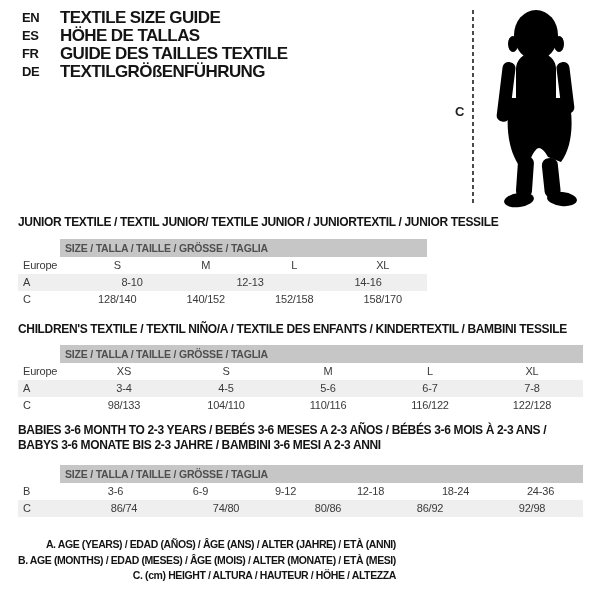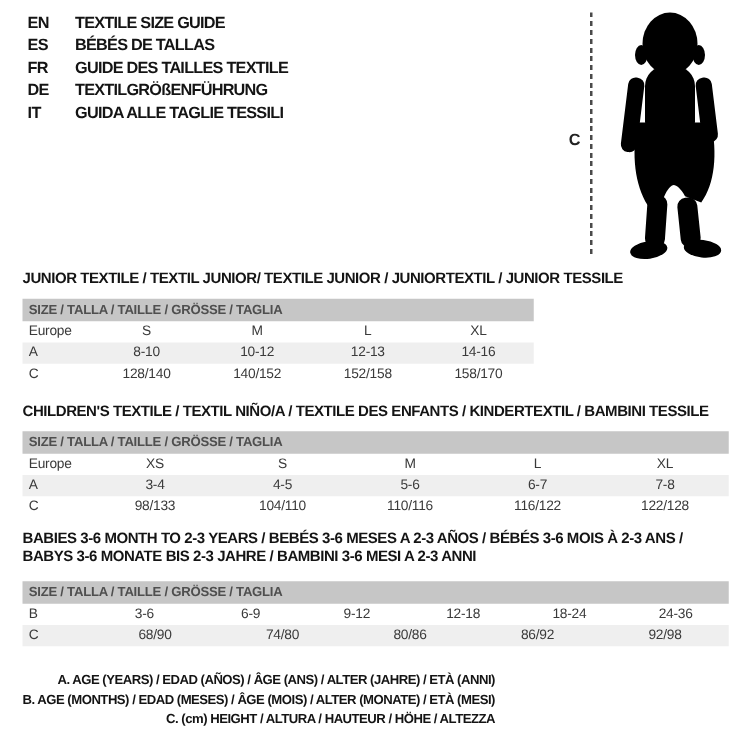--- a/index.html
+++ b/index.html
@@ -12,21 +12,21 @@
   }
 
   
   .langs { position: absolute; left: 22px; top: 9px; }
   .lang-row { display: flex; height: 18px; line-height: 18px; }
   .lang-code {
     width: 38px; font-weight: bold; font-size: 13px;
     letter-spacing: -0.5px; color: #141414;
   }
   .lang-title {
-    font-weight: bold; font-size: 13px;
+    font-weight: bold; font-size: 17px;
     letter-spacing: -0.6px; color: #141414; white-space: nowrap;
   }
 
   
   .figure-label {
     position: absolute; left: 455px; top: 104px;
     font-size: 13px; font-weight: bold; color: #222;
   }
   .dash-line {
     position: absolute; left: 472px; top: 10px;
@@ -50,20 +50,21 @@
   #junior-table   { top: 239px; width: 409px; }
   #children-table { top: 345px; width: 565px; }
   #babies-table   { top: 465px; width: 565px; }
 
   .size-bar {
     height: 18px; line-height: 18px;
     background: #c6c6c6;
     padding-left: 5px;
     font-size: 10.5px; font-weight: bold; color: #4f4f4f;
     letter-spacing: -0.2px;
+    margin-left: 42px;
   }
   .trow {
     display: flex; height: 17px; line-height: 17px;
     font-size: 11px; color: #3a3a3a; letter-spacing: -0.2px;
   }
   .trow.striped { background: #efefef; }
   .trow .lbl { width: 55px; padding-left: 5px; text-align: left; }
   .trow .val { flex: 1 1 0; text-align: center; }
 
   
@@ -77,33 +78,29 @@
 </head>
 <body>
 
 <section class="langs">
   <div class="lang-row">
     <span class="lang-code">EN</span>
     <span class="lang-title">TEXTILE SIZE GUIDE</span>
   </div>
   <div class="lang-row">
     <span class="lang-code">ES</span>
-    <span class="lang-title">BÉBÉS DE TALLAS</span>
+    <span class="lang-title">HÖHE DE TALLAS</span>
   </div>
   <div class="lang-row">
     <span class="lang-code">FR</span>
     <span class="lang-title">GUIDE DES TAILLES TEXTILE</span>
   </div>
   <div class="lang-row">
     <span class="lang-code">DE</span>
     <span class="lang-title">TEXTILGRÖßENFÜHRUNG</span>
-  </div>
-  <div class="lang-row">
-    <span class="lang-code">IT</span>
-    <span class="lang-title">GUIDA ALLE TAGLIE TESSILI</span>
   </div>
 </section>
 
 <span class="figure-label">C</span>
 <div class="dash-line"></div>
 <svg class="baby-svg" width="110" height="202" viewBox="0 0 110 202" aria-hidden="true">
   <g fill="#000000">
     <ellipse cx="53" cy="29" rx="22" ry="25"></ellipse>
     <ellipse cx="30" cy="38" rx="5" ry="8"></ellipse>
     <ellipse cx="76" cy="38" rx="5" ry="8"></ellipse>
@@ -124,21 +121,20 @@
   <div class="trow">
     <span class="lbl">Europe</span>
     <span class="val">S</span>
     <span class="val">M</span>
     <span class="val">L</span>
     <span class="val">XL</span>
   </div>
   <div class="trow striped">
     <span class="lbl">A</span>
     <span class="val">8-10</span>
-    <span class="val">10-12</span>
     <span class="val">12-13</span>
     <span class="val">14-16</span>
   </div>
   <div class="trow">
     <span class="lbl">C</span>
     <span class="val">128/140</span>
     <span class="val">140/152</span>
     <span class="val">152/158</span>
     <span class="val">158/170</span>
   </div>
@@ -183,21 +179,21 @@
     <span class="lbl">B</span>
     <span class="val">3-6</span>
     <span class="val">6-9</span>
     <span class="val">9-12</span>
     <span class="val">12-18</span>
     <span class="val">18-24</span>
     <span class="val">24-36</span>
   </div>
   <div class="trow striped">
     <span class="lbl">C</span>
-    <span class="val">68/90</span>
+    <span class="val">86/74</span>
     <span class="val">74/80</span>
     <span class="val">80/86</span>
     <span class="val">86/92</span>
     <span class="val">92/98</span>
   </div>
 </div>
 
 <div class="notes">
   <div class="note-line">A. AGE (YEARS) / EDAD (AÑOS) / ÂGE (ANS) / ALTER (JAHRE) / ETÀ (ANNI)</div>
   <div class="note-line">B. AGE (MONTHS) / EDAD (MESES) / ÂGE (MOIS) / ALTER (MONATE) / ETÀ (MESI)</div>

